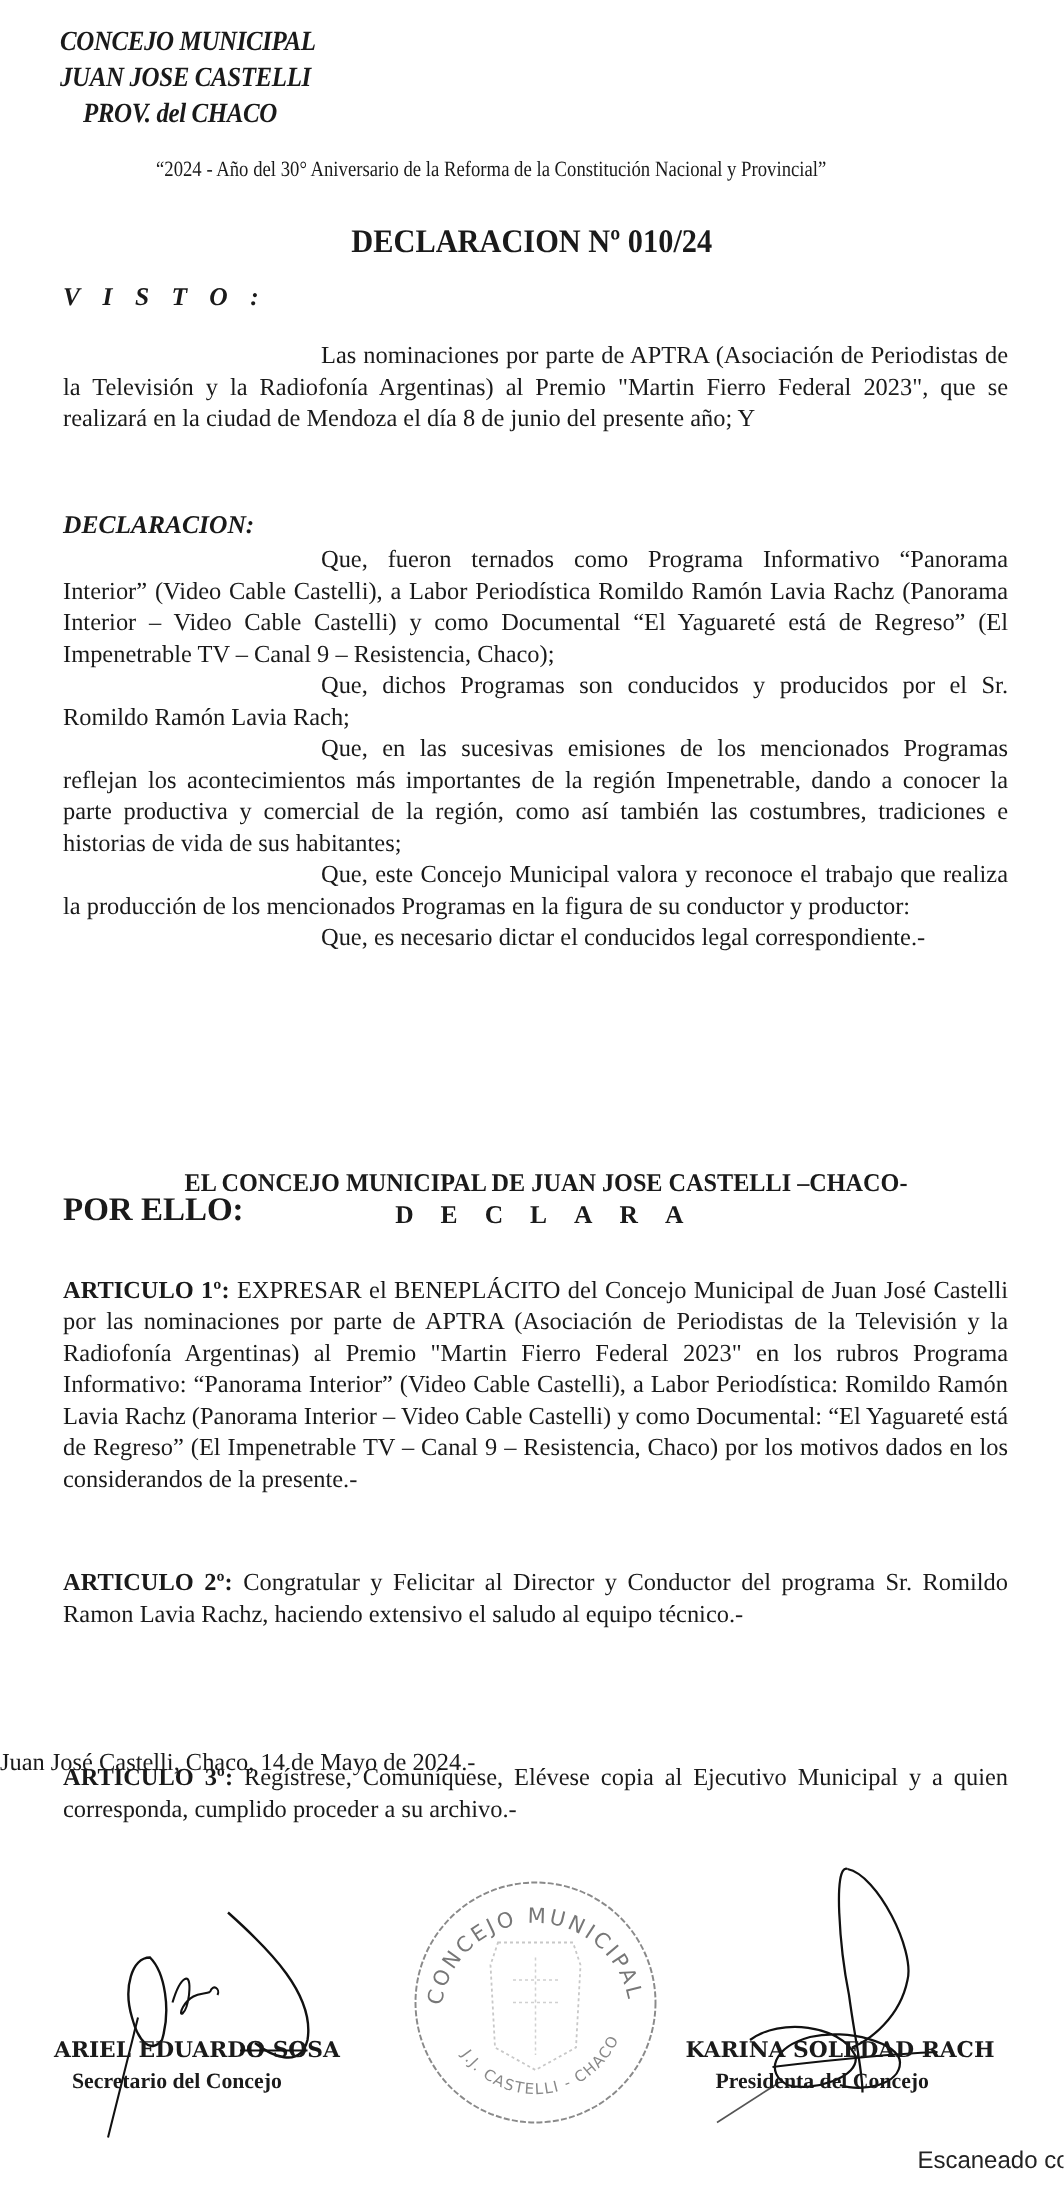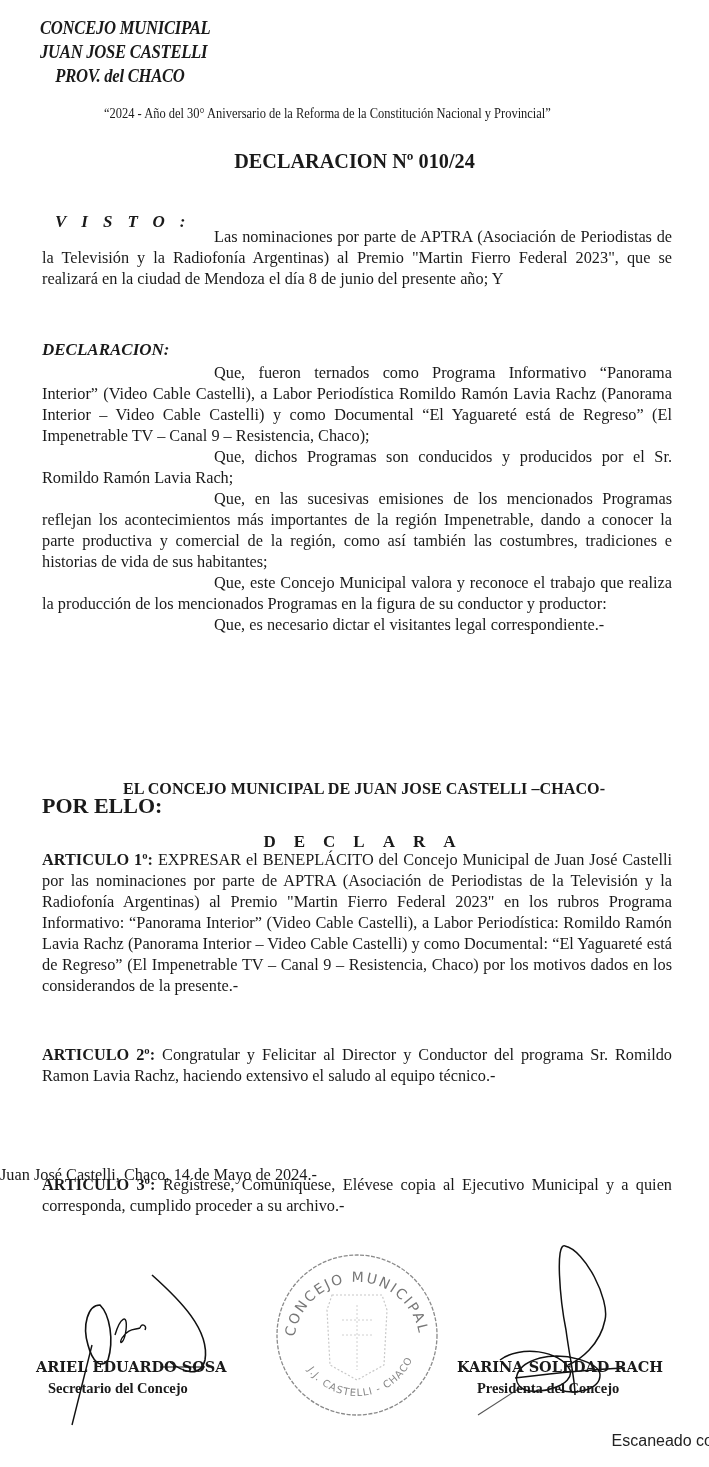--- a/index.html
+++ b/index.html
@@ -8,29 +8,29 @@
     font-family: "Liberation Serif", "DejaVu Serif", serif;
     color: #1a1a1a;
   }
   .abs { position: absolute; }
   .hdr { left: 40px; top: 16px; font-style: italic; font-weight: bold; font-size: 18.5px; line-height: 24px; letter-spacing: -0.3px; transform: scaleX(0.9); transform-origin: left top; }
   .hdr div { white-space: nowrap; }
   .hdr .l3 { padding-left: 17px; }
   .motto { left: 104px; top: 105px; font-size: 14.5px; white-space: nowrap; transform: scaleX(0.86); transform-origin: left top; }
   .title { left: 0; width: 709px; top: 148px; text-align: center; font-weight: bold; font-size: 22px; transform: scaleX(0.92); }
   .sec-label { left: 42px; font-style: italic; font-weight: bold; font-size: 17px; }
-  .visto { top: 212px; letter-spacing: 15px; margin-left: 13px; }
+  .visto { top: 188px; letter-spacing: 15px; }
   .para {
     left: 42px; width: 630px; font-size: 16.3px; line-height: 21px;
     text-align: justify; text-align-last: left;
   }
   .para .ind { display: inline-block; width: 172px; }
   .porello { left: 42px; top: 760px; font-weight: bold; font-size: 22px; margin-top: 33px; }
   .concejo-line { left: 0; width: 709px; top: 779px; text-align: center; font-weight: bold; font-size: 17px; padding-left: 20px; box-sizing: border-box; transform: scaleX(0.95); }
-  .declara { left: 0; width: 709px; top: 800px; text-align: center; font-weight: bold; font-size: 17px; letter-spacing: 18px; padding-left: 28px; box-sizing: border-box; margin-top: 32px; }
+  .declara { left: 0; width: 709px; top: 800px; text-align: center; font-weight: bold; font-size: 17px; letter-spacing: 18px; padding-left: 28px; box-sizing: border-box; }
   .art-label { font-weight: bold; }
   .dateline { left: 0; width: 670px; top: 1165px; font-size: 16.3px; white-space: nowrap; }
   .sig-name { font-weight: bold; font-family: "DejaVu Serif", serif; font-size: 14.5px; white-space: nowrap; }
   .sig-role { font-weight: bold; font-family: Liberation Serif, serif; font-size: 14.5px; white-space: nowrap; }
   .footer-tag { right: -4px; top: 1432px; font-family: "Liberation Sans", "DejaVu Sans", sans-serif; font-size: 16px; color: #222; white-space: nowrap; }
   svg { position: absolute; overflow: visible; }
 </style>
 </head>
 <body>
 
@@ -48,21 +48,21 @@
 <div class="abs para" style="top:226px;">
   <span class="ind"></span><span>Las nominaciones por parte de APTRA (Asociación de Periodistas de la Televisión y la Radiofonía Argentinas) al Premio "Martin Fierro Federal 2023", que se realizará en la ciudad de Mendoza el día 8 de junio del presente año; Y</span>
 </div>
 
 <div class="abs sec-label" style="top:340px;">DECLARACION:</div>
 <div class="abs para" style="top:362px;">
   <div><span class="ind"></span><span>Que, fueron ternados como Programa Informativo “Panorama Interior” (Video Cable Castelli), a Labor Periodística Romildo Ramón Lavia Rachz (Panorama Interior – Video Cable Castelli) y como Documental “El Yaguareté está de Regreso” (El Impenetrable TV – Canal 9 – Resistencia, Chaco);</span></div>
   <div><span class="ind"></span><span>Que, dichos Programas son conducidos y producidos por el Sr. Romildo Ramón Lavia Rach;</span></div>
   <div><span class="ind"></span><span>Que, en las sucesivas emisiones de los mencionados Programas reflejan los acontecimientos más importantes de la región Impenetrable, dando a conocer la parte productiva y comercial de la región, como así también las costumbres, tradiciones e historias de vida de sus habitantes;</span></div>
   <div><span class="ind"></span><span>Que, este Concejo Municipal valora y reconoce el trabajo que realiza la producción de los mencionados Programas en la figura de su conductor y productor:</span></div>
-  <div><span class="ind"></span><span>Que, es necesario dictar el visitantes legal correspondiente.-</span></div>
+  <div><span class="ind"></span><span>Que, es necesario dictar el conducidos legal correspondiente.-</span></div>
 </div>
 
 <div class="abs porello">POR ELLO:</div>
 <div class="abs concejo-line">EL CONCEJO MUNICIPAL DE JUAN JOSE CASTELLI –CHACO-</div>
 <div class="abs declara">DECLARA</div>
 
 <div class="abs para" style="top:849px;">
   <span class="art-label">ARTICULO 1º:</span>
   <span>EXPRESAR el BENEPLÁCITO del Concejo Municipal de Juan José Castelli por las nominaciones por parte de APTRA (Asociación de Periodistas de la Televisión y la Radiofonía Argentinas) al Premio "Martin Fierro Federal 2023" en los rubros Programa Informativo: “Panorama Interior” (Video Cable Castelli), a Labor Periodística: Romildo Ramón Lavia Rachz (Panorama Interior – Video Cable Castelli) y como Documental: “El Yaguareté está de Regreso” (El Impenetrable TV – Canal 9 – Resistencia, Chaco) por los motivos dados en los considerandos de la presente.-</span>
 </div>

